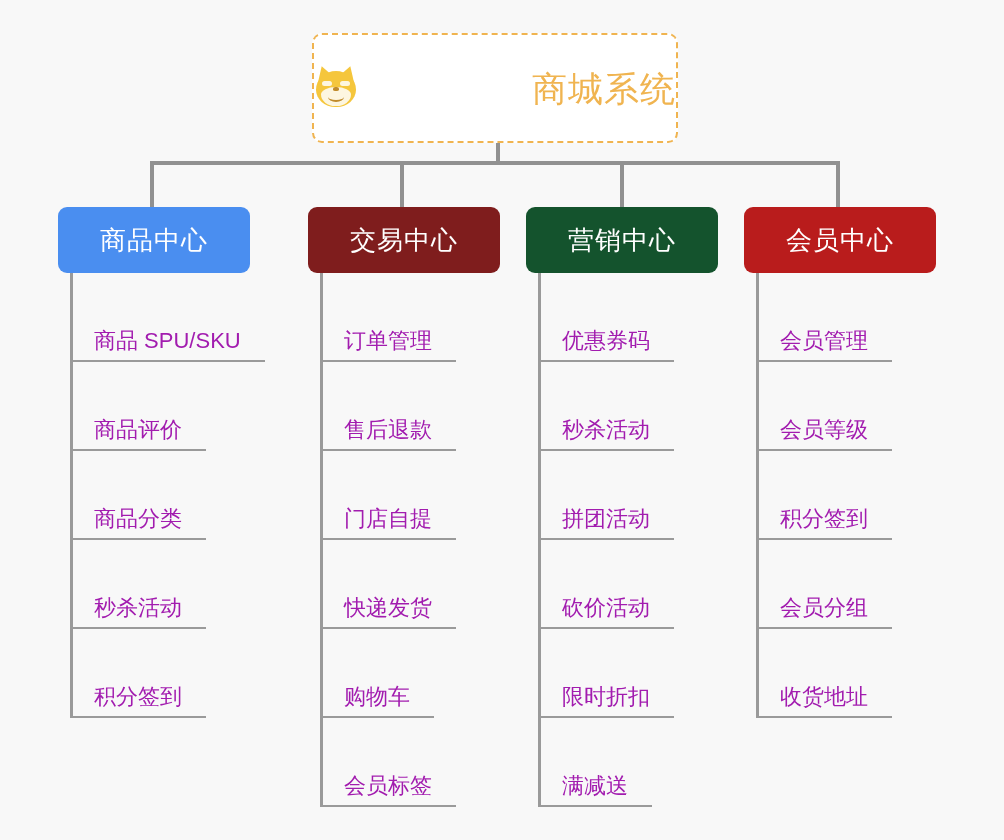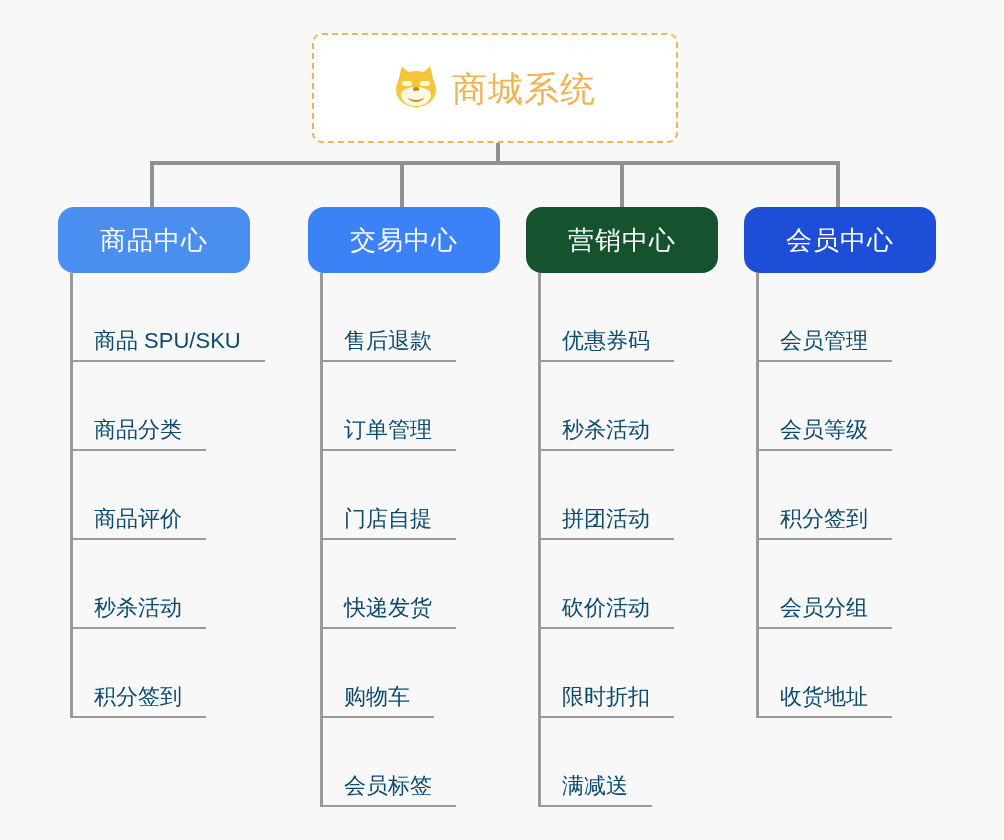--- a/index.html
+++ b/index.html
@@ -26,21 +26,21 @@
     left: 312px;
     top: 33px;
     width: 366px;
     height: 110px;
     box-sizing: border-box;
     background: #ffffff;
     border: 2px dashed #f0b450;
     border-radius: 10px;
     display: flex;
     align-items: center;
-    justify-content: center;
+    justify-content: space-between;
     gap: 14px;
   }
   .root-title {
     font-size: 35px;
     color: #f0b450;
     letter-spacing: 1px;
     line-height: 1;
   }
 
   
@@ -132,21 +132,21 @@
   }
 
   
   .column {
     position: absolute;
     top: 207px;
     width: 192px;
   }
   .cat-header {
     height: 66px;
-    border-radius: 16px;
+    border-radius: 9px;
     display: flex;
     align-items: center;
     justify-content: center;
     color: #ffffff;
     font-size: 26px;
     letter-spacing: 1px;
   }
 
   
   .items {
@@ -167,21 +167,21 @@
     height: 89px;
     display: flex;
     align-items: flex-end;
     box-sizing: border-box;
   }
   .item-inner {
     display: inline-block;
     padding: 0 24px 6px 24px;
     border-bottom: 2px solid #9a9a9a;
     font-size: 22px;
-    color: #0c4a6e;
+    color: #a21caf;
     white-space: nowrap;
     line-height: 1.2;
   }
 </style>
 </head>
 <body style="background: rgb(248, 248, 248);">
 
 <div id="chart">
 
   <div class="root-node" style="border-color: rgb(240, 180, 80); background: rgb(255, 255, 255);">
@@ -206,43 +206,43 @@
   <div class="conn conn-drop" style="left:836px;"></div>
 
   <div class="column" style="left:58px;">
     <div class="cat-header" style="background: rgb(74, 142, 240);">商品中心</div>
     <div class="items">
       <div class="spine"></div>
       <div class="item">
           <span class="item-inner">商品 SPU/SKU</span>
         </div>
       <div class="item">
+          <span class="item-inner">商品评价</span>
+        </div>
+      <div class="item">
           <span class="item-inner">商品分类</span>
         </div>
       <div class="item">
-          <span class="item-inner">商品评价</span>
-        </div>
-      <div class="item">
           <span class="item-inner">秒杀活动</span>
         </div>
       <div class="item">
           <span class="item-inner">积分签到</span>
         </div>
     </div>
   </div>
 
   <div class="column" style="left:308px;">
-    <div class="cat-header" style="background: #3b82f6;">交易中心</div>
+    <div class="cat-header" style="background: #7f1d1d;">交易中心</div>
     <div class="items">
       <div class="spine"></div>
       <div class="item">
+          <span class="item-inner">订单管理</span>
+        </div>
+      <div class="item">
           <span class="item-inner">售后退款</span>
-        </div>
-      <div class="item">
-          <span class="item-inner">订单管理</span>
         </div>
       <div class="item">
           <span class="item-inner">门店自提</span>
         </div>
       <div class="item">
           <span class="item-inner">快递发货</span>
         </div>
       <div class="item">
           <span class="item-inner">购物车</span>
         </div>
@@ -271,21 +271,21 @@
       <div class="item">
           <span class="item-inner">限时折扣</span>
         </div>
       <div class="item">
           <span class="item-inner">满减送</span>
         </div>
     </div>
   </div>
 
   <div class="column" style="left:744px;">
-    <div class="cat-header" style="background: #1d4ed8;">会员中心</div>
+    <div class="cat-header" style="background: #b91c1c;">会员中心</div>
     <div class="items">
       <div class="spine"></div>
       <div class="item">
           <span class="item-inner">会员管理</span>
         </div>
       <div class="item">
           <span class="item-inner">会员等级</span>
         </div>
       <div class="item">
           <span class="item-inner">积分签到</span>

